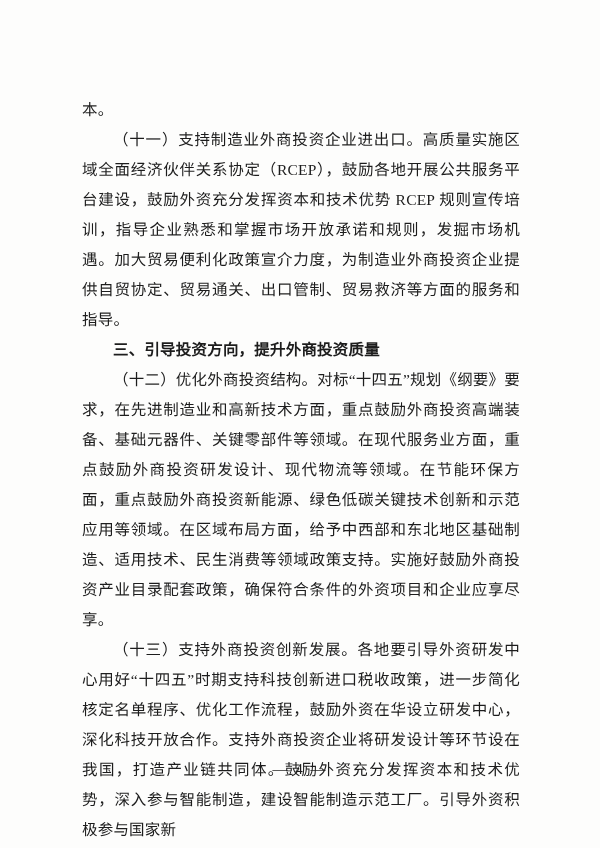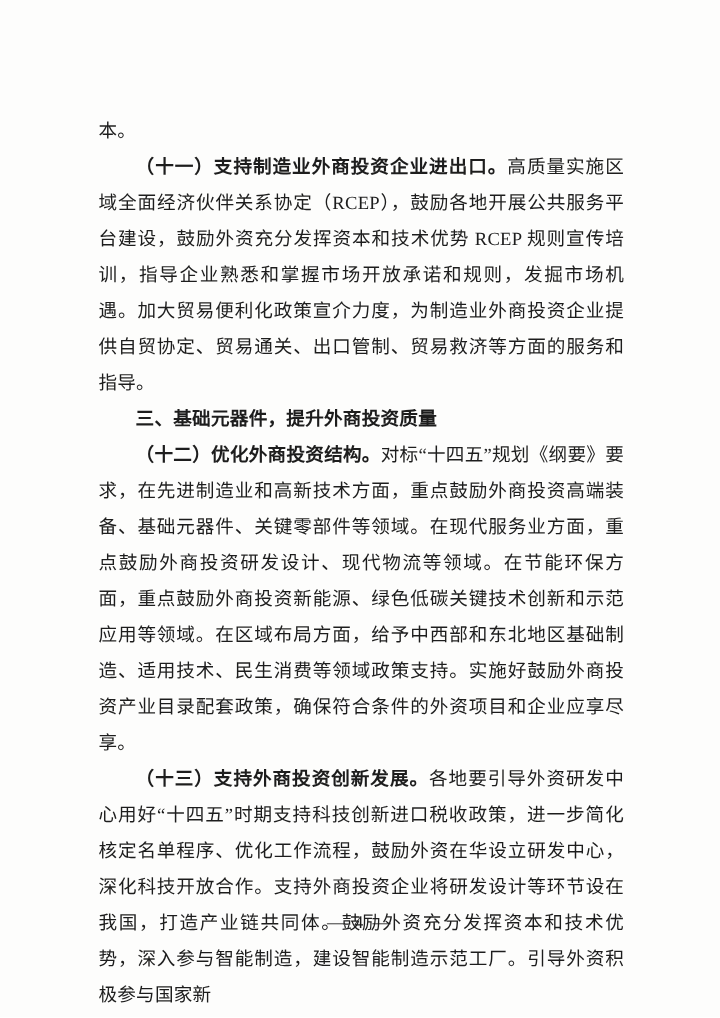--- a/index.html
+++ b/index.html
@@ -22,21 +22,21 @@
     margin: 0;
     font-size: 15.5px;
     line-height: 30px;
     text-align: justify;
     text-justify: inter-ideograph;
     text-align-last: left;
     letter-spacing: 0.2px;
   }
   p.continuation { text-indent: 0; }
   p.item { text-indent: 31px; }
-  .lead { font-weight: bold; }
+  .lead { font-weight: normal; }
   .heading {
     margin: 0;
     text-indent: 31px;
     font-size: 15.5px;
     line-height: 30px;
     font-weight: bold;
     font-family: "Liberation Sans", "DejaVu Sans", sans-serif;
     letter-spacing: 0.6px;
     text-align: left;
   }
@@ -55,21 +55,21 @@
 </head>
 <body>
 
 <div class="page">
   <div class="content">
 
     <p class="continuation">本。</p>
 
     <p class="item"><span class="lead">（十一）支持制造业外商投资企业进出口。</span><span>高质量实施区域全面经济伙伴关系协定（RCEP），鼓励各地开展公共服务平台建设，鼓励外资充分发挥资本和技术优势 RCEP 规则宣传培训，指导企业熟悉和掌握市场开放承诺和规则，发掘市场机遇。加大贸易便利化政策宣介力度，为制造业外商投资企业提供自贸协定、贸易通关、出口管制、贸易救济等方面的服务和指导。</span></p>
 
-    <p class="heading">三、基础元器件，提升外商投资质量</p>
+    <p class="heading">三、引导投资方向，提升外商投资质量</p>
 
     <p class="item"><span class="lead">（十二）优化外商投资结构。</span><span>对标“十四五”规划《纲要》要求，在先进制造业和高新技术方面，重点鼓励外商投资高端装备、基础元器件、关键零部件等领域。在现代服务业方面，重点鼓励外商投资研发设计、现代物流等领域。在节能环保方面，重点鼓励外商投资新能源、绿色低碳关键技术创新和示范应用等领域。在区域布局方面，给予中西部和东北地区基础制造、适用技术、民生消费等领域政策支持。实施好鼓励外商投资产业目录配套政策，确保符合条件的外资项目和企业应享尽享。</span></p>
 
     <p class="item"><span class="lead">（十三）支持外商投资创新发展。</span><span>各地要引导外资研发中心用好“十四五”时期支持科技创新进口税收政策，进一步简化核定名单程序、优化工作流程，鼓励外资在华设立研发中心，深化科技开放合作。支持外商投资企业将研发设计等环节设在我国，打造产业链共同体。鼓励外资充分发挥资本和技术优势，深入参与智能制造，建设智能制造示范工厂。引导外资积极参与国家新</span></p>
 
   </div>
 
   <div class="footer">— 4 —</div>
 </div>
 

